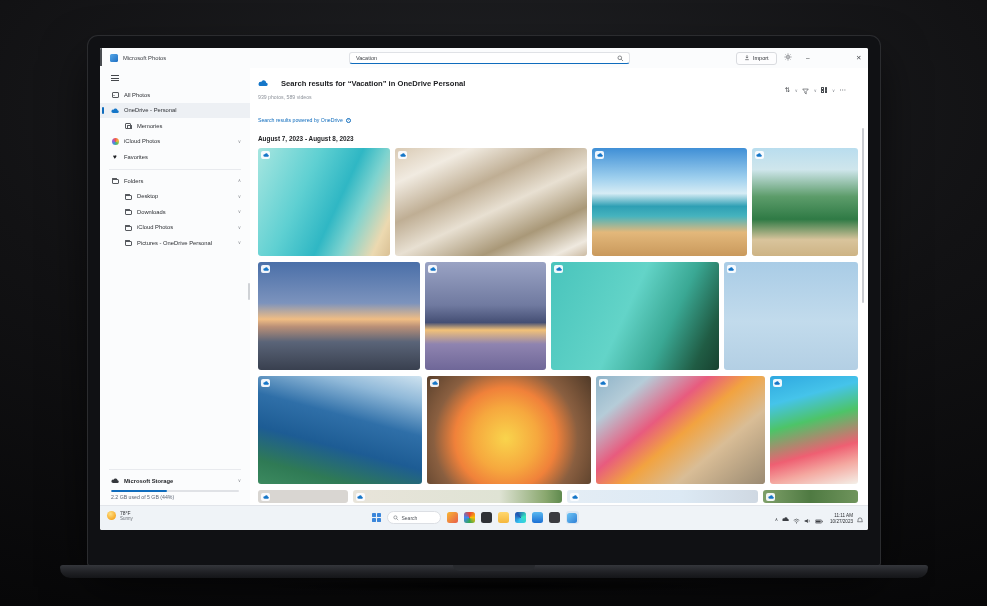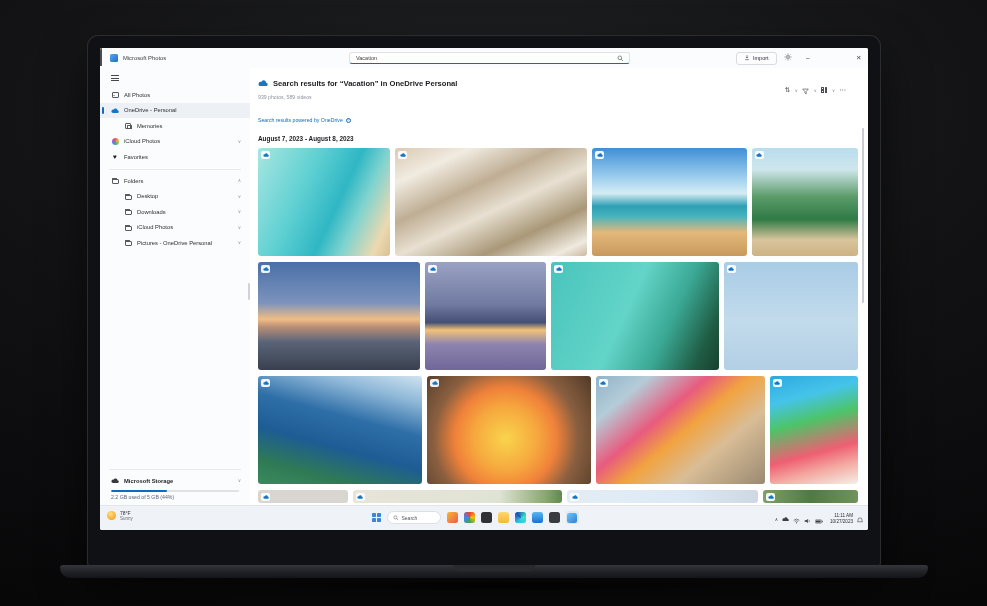--- a/index.html
+++ b/index.html
@@ -72,21 +72,21 @@
   .storage { position:absolute; left:0; bottom:5px; width:150px; }
   .storage-row { display:flex; align-items:center; gap:5px; padding-left:11px; height:13px; position:relative; }
   .storage-label { font-size:5.8px; font-weight:bold; color:#24262a; }
   .storage-row .chev { position:absolute; right:9px; font-size:4.6px; color:#8d9096; }
   .storage-bar { margin:2.5px 11px 2.5px 11px; height:2px; background:#e0e2e6; border-radius:1px; overflow:hidden; }
   .storage-fill { height:100%; background:#0f6cbd; border-radius:1px; }
   .storage-usage { padding-left:11px; font-size:5.2px; color:#5c6676; }
 
   
   .main { position:absolute; left:150px; top:20px; width:618px; height:437px; background:#ffffff; }
-  .main-header { position:absolute; left:8px; top:11px; display:flex; align-items:center; gap:5px; }
+  .main-header { position:absolute; left:8px; top:11px; display:flex; align-items:center; gap:13px; }
   .main-title { font-size:7.6px; font-weight:bold; color:#1c1d20; }
   .counts { position:absolute; left:8px; top:26px; font-size:5.2px; color:#8e939b; }
   .toolbar { position:absolute; right:22px; top:13px; display:flex; align-items:center; gap:4.5px; color:#46494e; }
   .tool-glyph { font-size:6.5px; line-height:8px; }
   .tool-chev { font-size:4.2px; color:#85888e; }
   .grid-glyph { width:6px; height:6px; display:grid; grid-template:1fr 1fr / 1fr 1fr; gap:0.9px; }
   .grid-glyph i { border:0.6px solid #46494e; border-radius:0.5px; }
   .powered { position:absolute; left:8px; top:49px; display:flex; align-items:center; gap:3px;
     font-size:5.2px; color:#0f6cbd; }
   .info-dot { width:5px; height:5px; border:0.6px solid #0f6cbd; border-radius:50%;

